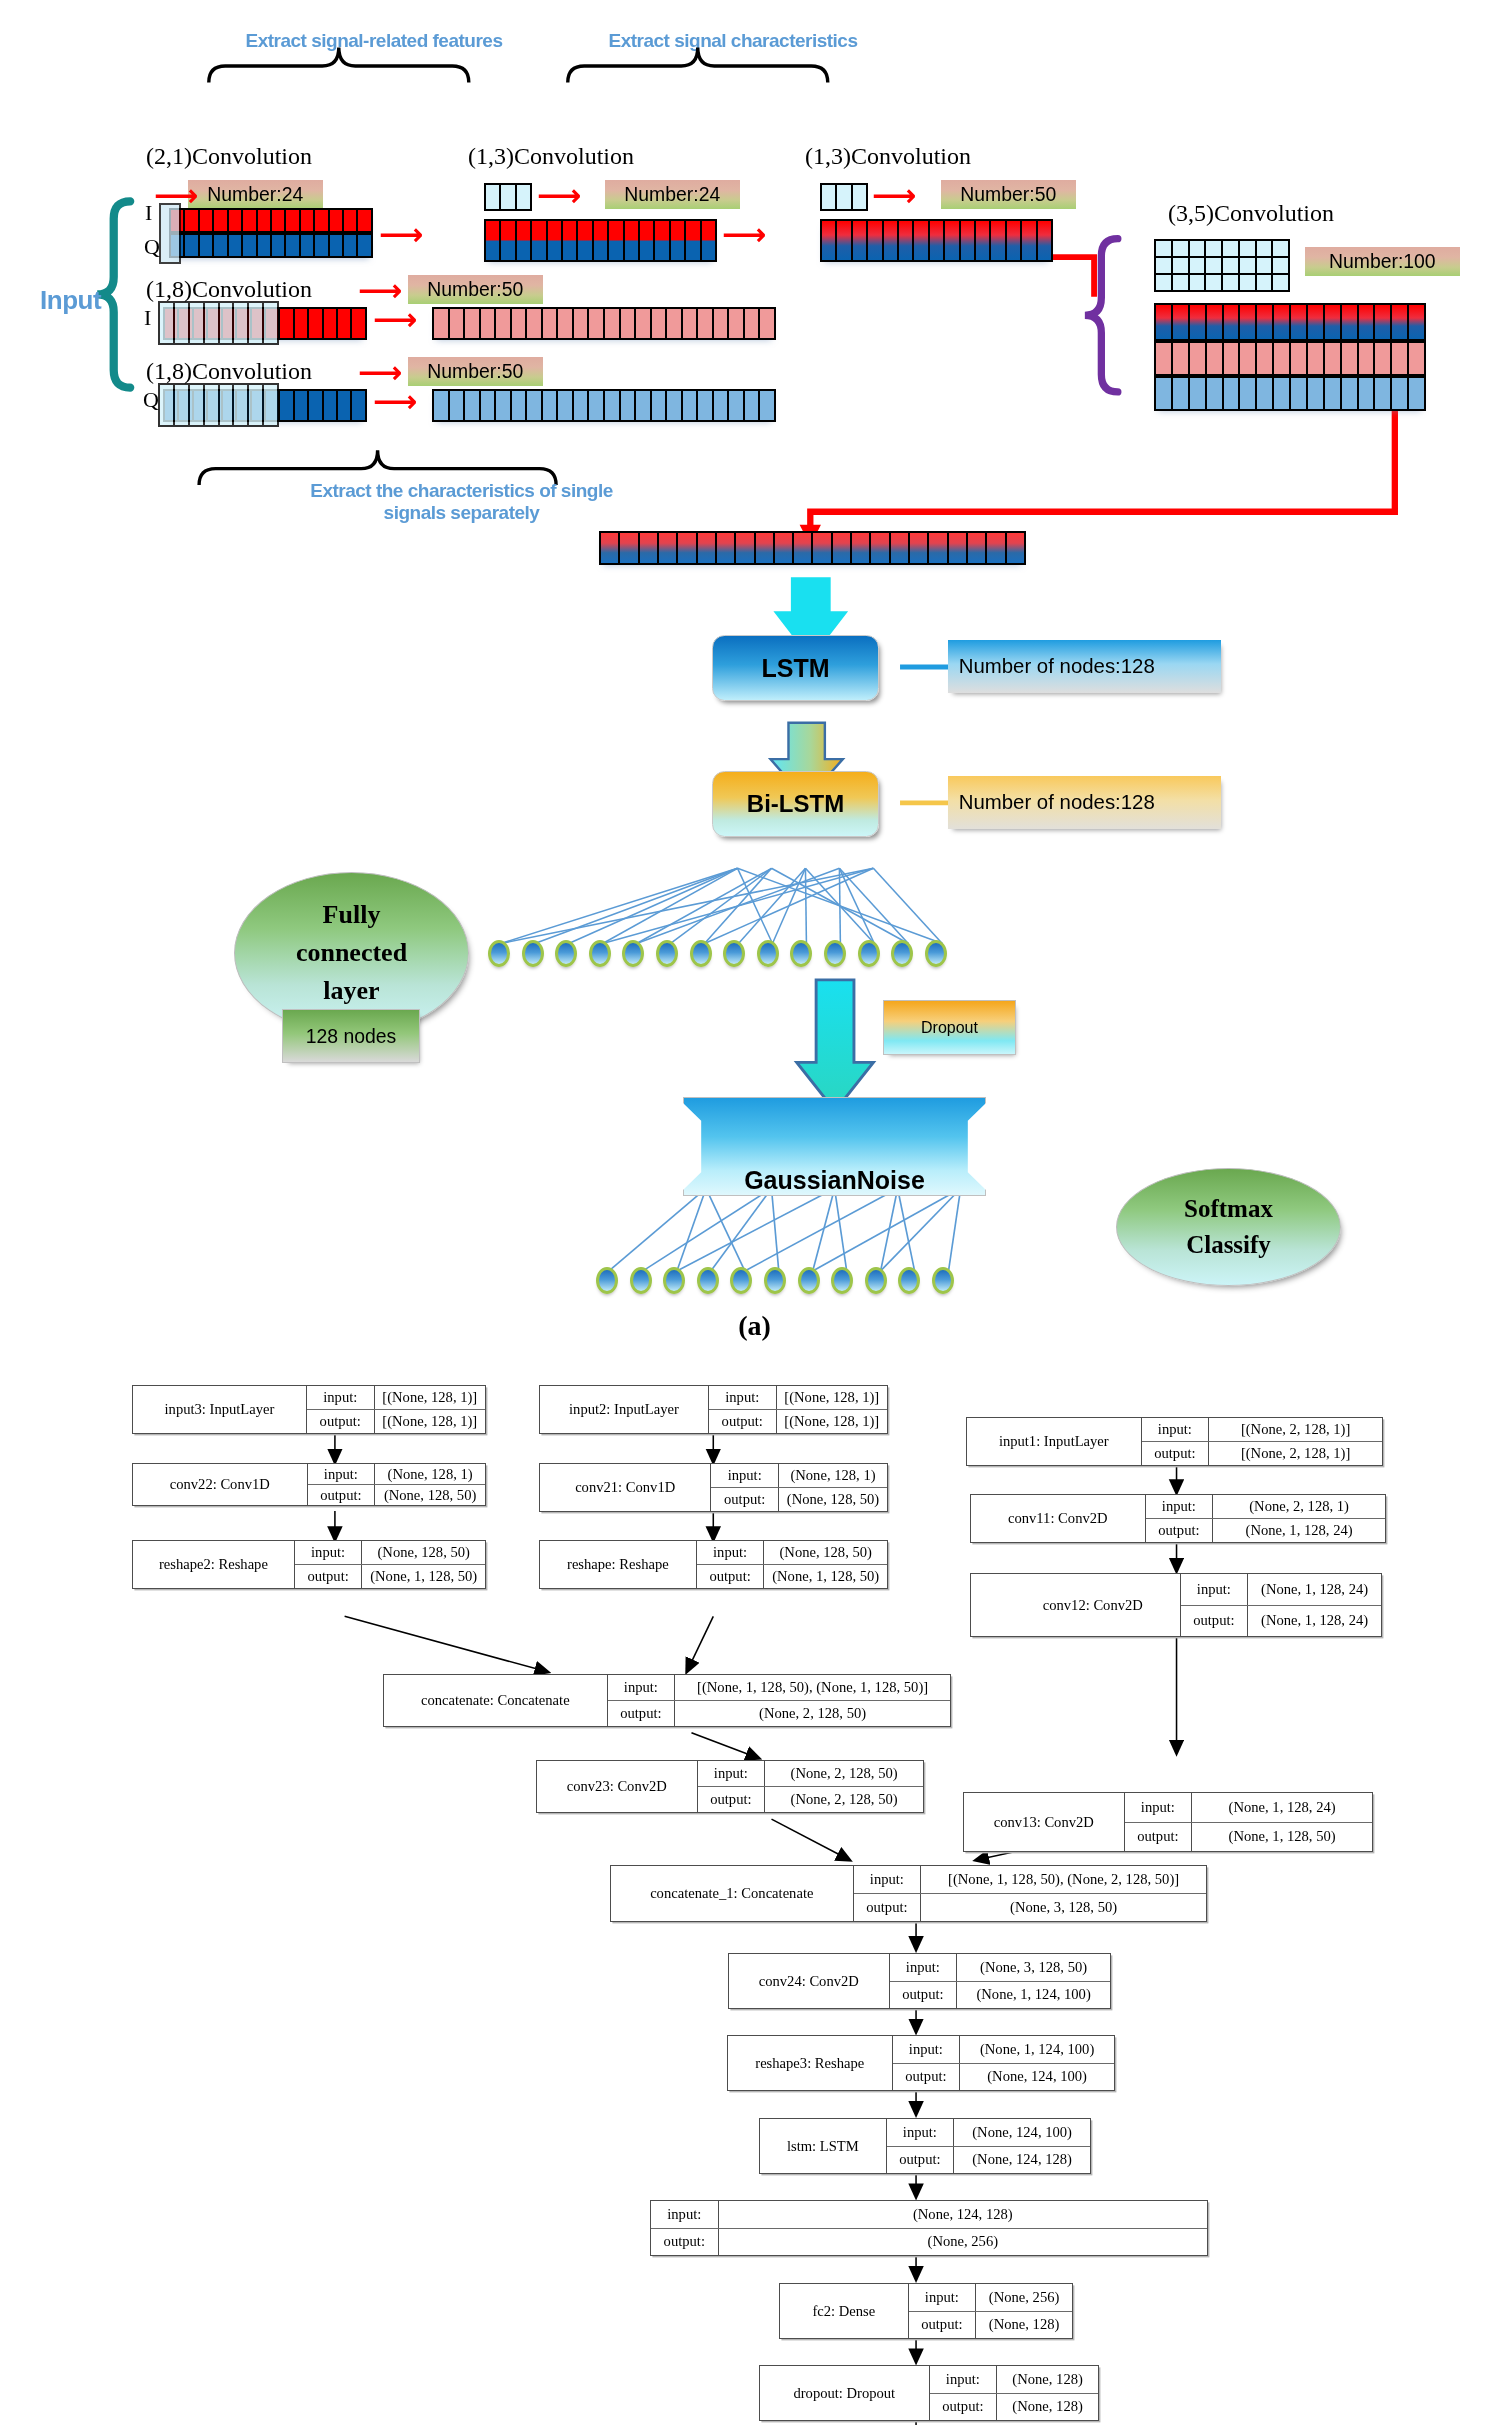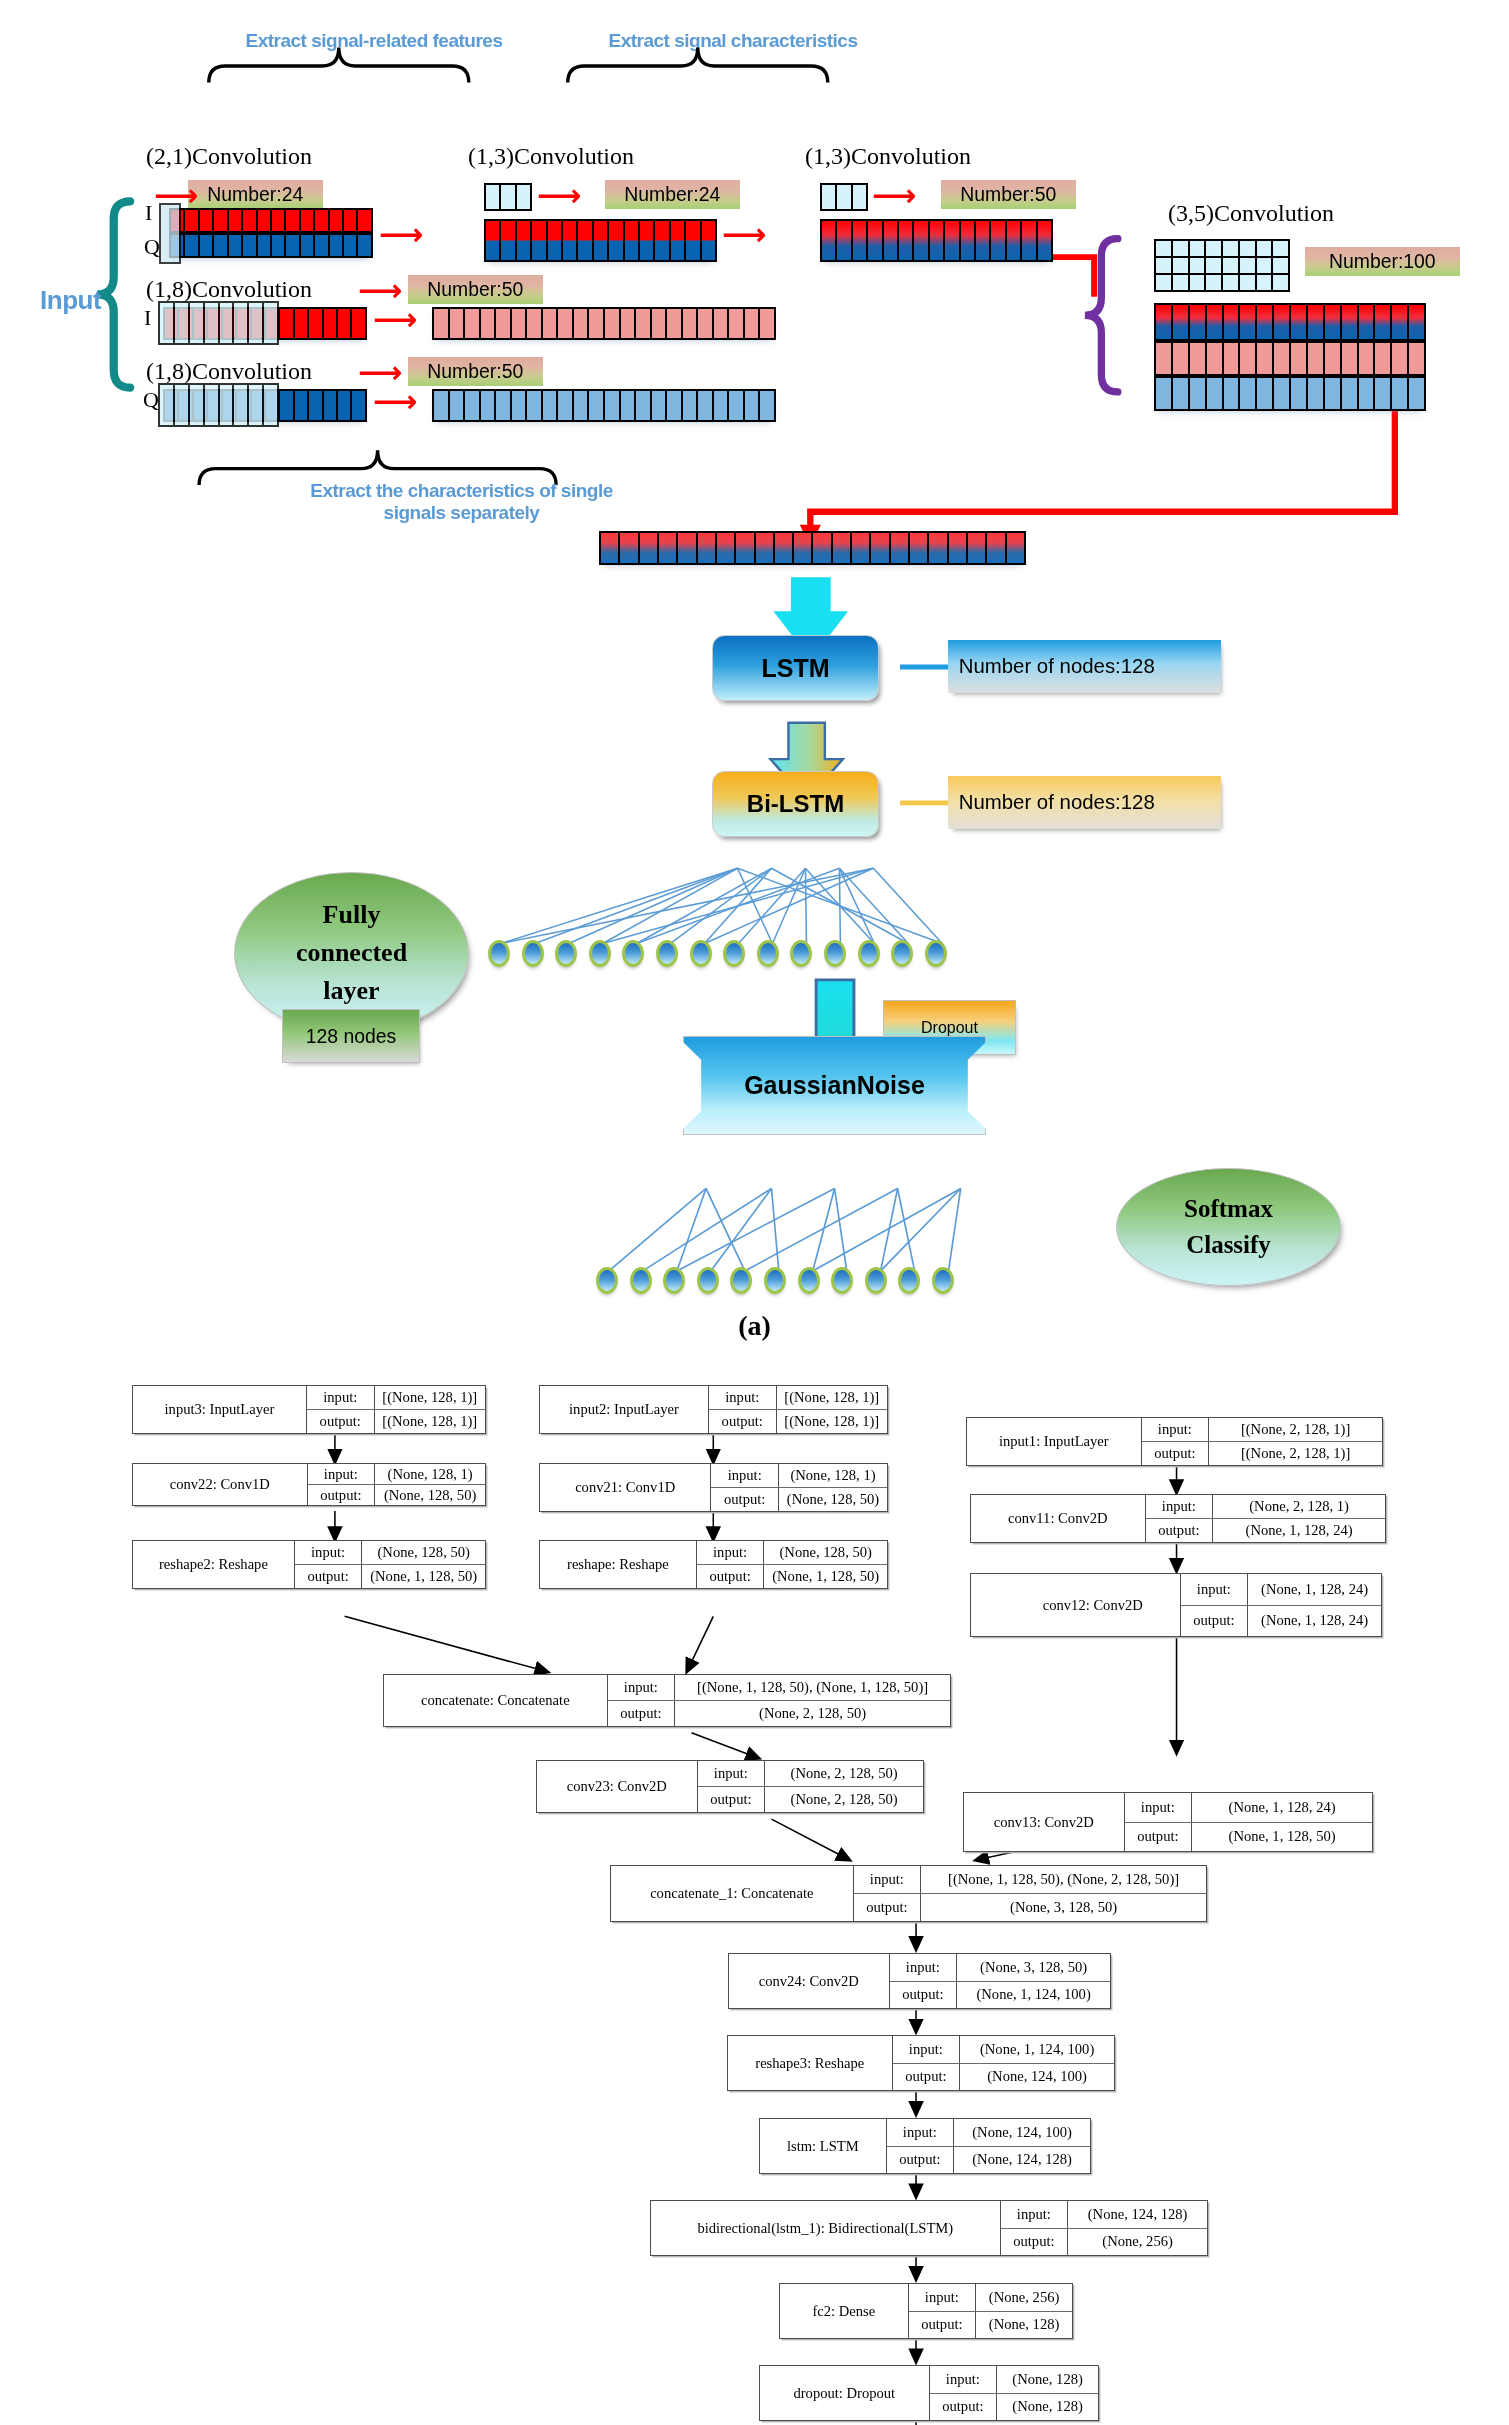--- a/index.html
+++ b/index.html
@@ -536,22 +536,22 @@
 <div class="abs flatbox" style="left:282px;top:1009px;width:136px;height:52px;
             background:linear-gradient(180deg,#6aa84f 0%,#93c77a 45%,#d9d9d9 100%);">
   <span>128 nodes</span>
 </div>
 
 <div class="abs flatbox" style="left:883px;top:1000px;width:131px;height:53px;font-size:16px;
             background:linear-gradient(180deg,#f5a61b 0%,#f7cf7a 38%,#7fe8f3 75%,#c9f6fb 100%);">
   <span>Dropout</span>
 </div>
 
-<div class="abs" style="left:683px;top:1036px;width:301px;height:97px;
-            display:flex;align-items:center;justify-content:center;
+<div class="abs" style="left:683px;top:1097px;width:301px;height:97px;
+            display:flex;align-items:flex-end;justify-content:center;
             font-family:'Liberation Sans',sans-serif;font-weight:bold;font-size:25px;
             background:linear-gradient(180deg,#1f9ce0 0%,#53c4ee 40%,#b9eefb 75%,#dff8fd 100%);
             border:1.9px solid #c0c0c0;
             clip-path:polygon(0 0,100% 0,100% 6%,94% 24%,94% 76%,100% 94%,100% 100%,0 100%,0 94%,6% 76%,6% 24%,0 6%);
             box-shadow:3.9px 4.9px 6.8px -3.9px rgba(0,0,0,.4);">
   <span>GaussianNoise</span>
 </div>
 
 <div class="abs" style="left:596px;top:1267px;width:369px;display:flex;gap:11.6px;">
   <div class="node"></div>
@@ -829,21 +829,20 @@
       <div class="kval">(None, 124, 100)</div>
       </div>
     <div class="krowio">
         <div class="klab">output:</div>
       <div class="kval">(None, 124, 128)</div>
       </div>
   </div>
 </div>
 
 <div class="kbox" style="left:650px;top:2200px;width:558px;height:56px;">
-  <div class="kname" style="width:335px;">bidirectional(lstm_1): Bidirectional(LSTM)</div>
   <div class="kio">
     <div class="krowio">
         <div class="klab">input:</div>
       <div class="kval">(None, 124, 128)</div>
       </div>
     <div class="krowio">
         <div class="klab">output:</div>
       <div class="kval">(None, 256)</div>
       </div>
   </div>

